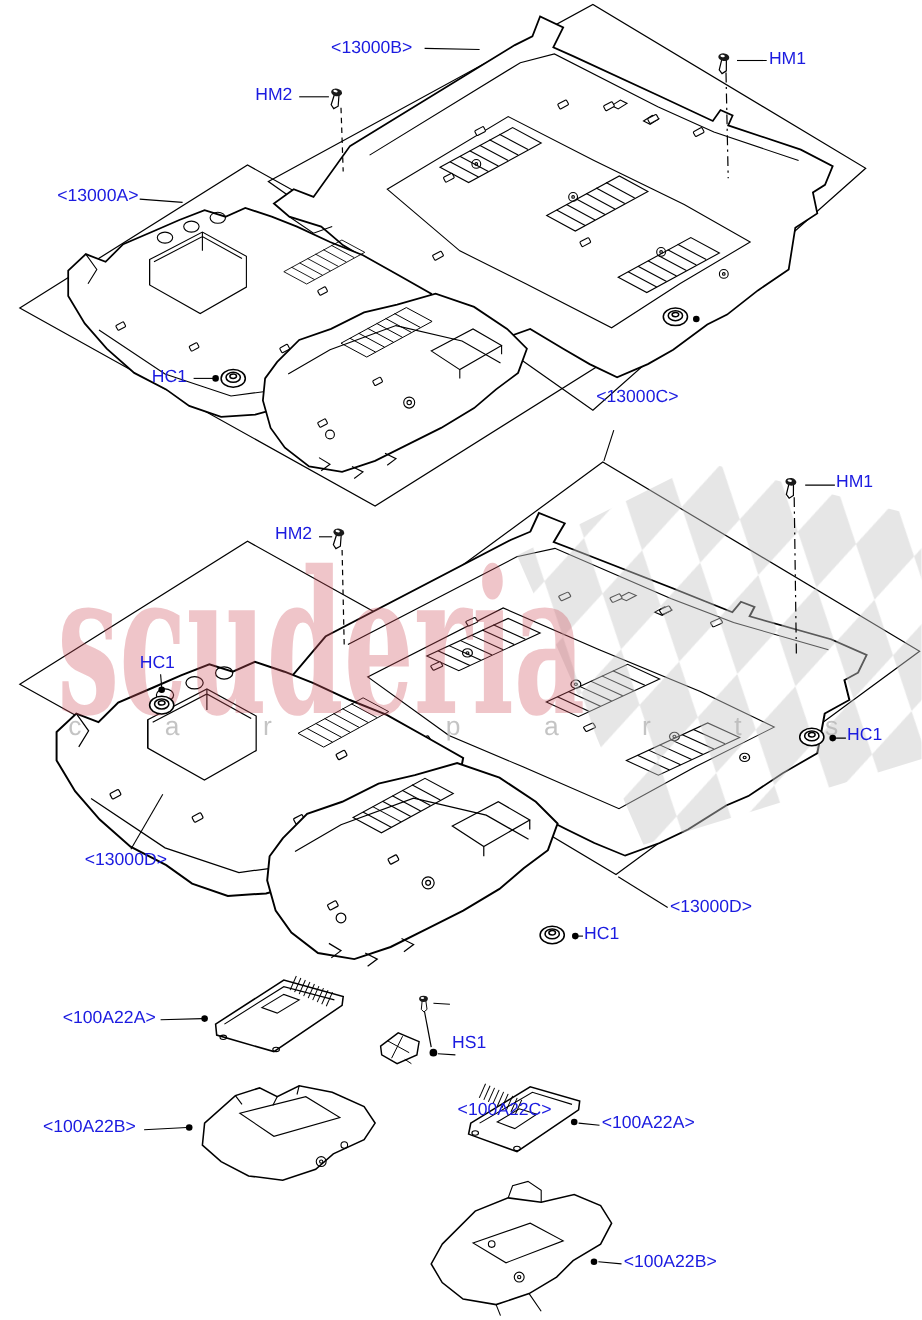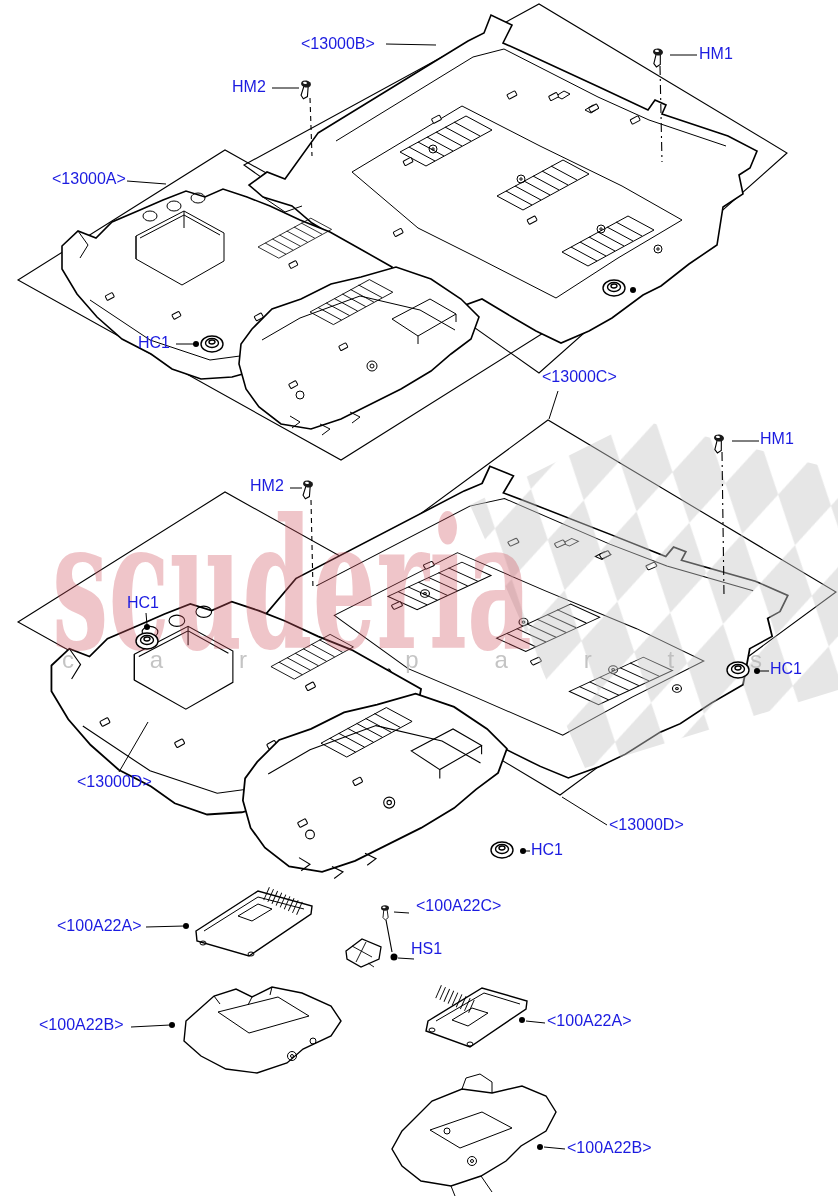--- a/index.html
+++ b/index.html
@@ -257,28 +257,28 @@
         <circle cx="522" cy="1020" r="3"></circle>
     <circle cx="540" cy="1147" r="3"></circle>
   </g>
 </svg>
 
 <div class="lbl" style="left:301px;top:36px">&lt;13000B&gt;</div>
 <div class="lbl" style="left:232px;top:79px">HM2</div>
 <div class="lbl" style="left:699px;top:46px">HM1</div>
 <div class="lbl" style="left:52px;top:171px">&lt;13000A&gt;</div>
 <div class="lbl" style="left:138px;top:335px">HC1</div>
-<div class="lbl" style="left:542px;top:369px">&lt;13000C&gt;</div>
+<div class="lbl" style="left:542px;top:353px">&lt;13000C&gt;</div>
 <div class="lbl" style="left:760px;top:431px">HM1</div>
 <div class="lbl" style="left:250px;top:478px">HM2</div>
 <div class="lbl" style="left:127px;top:595px">HC1</div>
 <div class="lbl" style="left:770px;top:661px">HC1</div>
 <div class="lbl" style="left:77px;top:774px">&lt;13000D&gt;</div>
 <div class="lbl" style="left:609px;top:817px">&lt;13000D&gt;</div>
 <div class="lbl" style="left:531px;top:842px">HC1</div>
 <div class="lbl" style="left:57px;top:918px">&lt;100A22A&gt;</div>
 <div class="lbl" style="left:411px;top:941px">HS1</div>
-<div class="lbl" style="left:416px;top:898px">&lt;100A22C&gt;</div>
+<div class="lbl" style="left:416px;top:1002px">&lt;100A22C&gt;</div>
 <div class="lbl" style="left:39px;top:1017px">&lt;100A22B&gt;</div>
 <div class="lbl" style="left:547px;top:1013px">&lt;100A22A&gt;</div>
 <div class="lbl" style="left:567px;top:1140px">&lt;100A22B&gt;</div>
 
 </div>
 
 </body></html>

